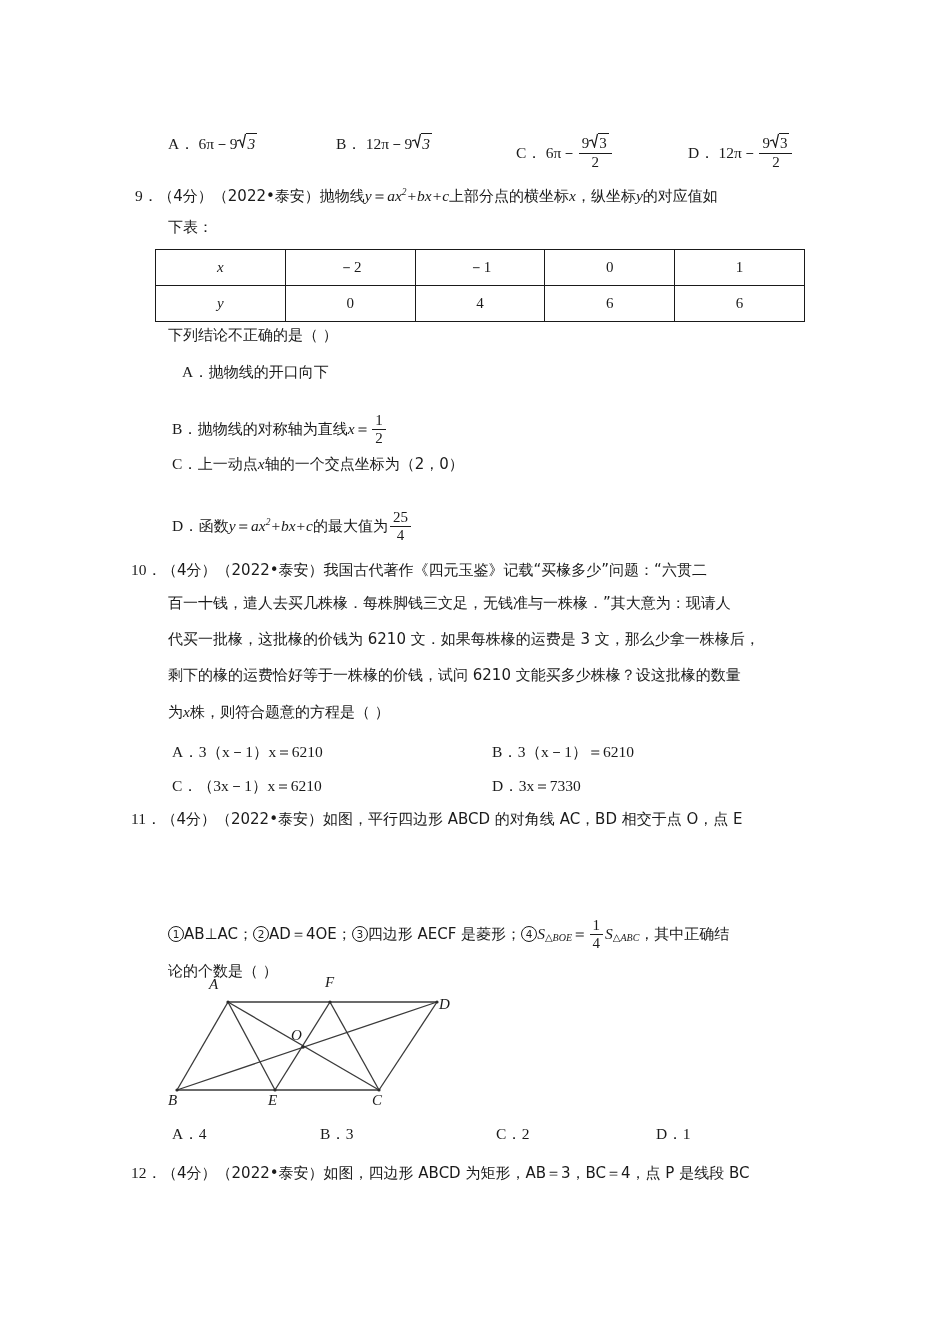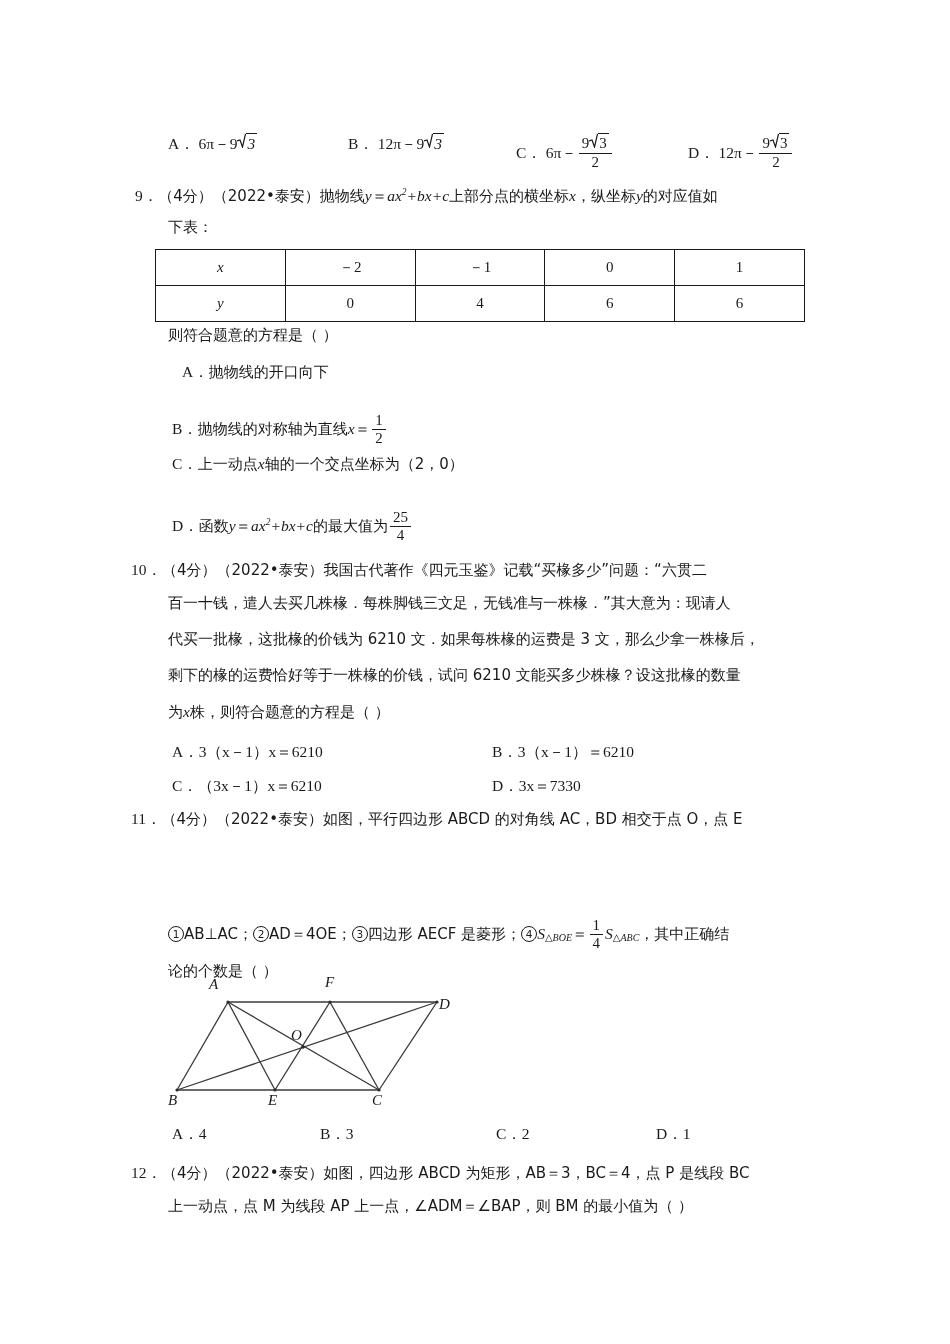--- a/index.html
+++ b/index.html
@@ -128,21 +128,21 @@
 
 <div class="page">
 
   <div class="optrow" style="left:168px; top:132px;">
     <span>A．</span>
     <span><span>6π－9</span><span class="rad"><span class="rhook"><svg width="9" height="15" viewBox="0 0 9 15">
               <polyline points="0,8 3,7 5.5,14 8.5,1" fill="none" stroke="#1a1a1a" stroke-width="1.2"></polyline>
             </svg></span><span class="rtop it">3</span></span></span>
   </div>
 
-  <div class="optrow" style="left:348px; top:132px;">
+  <div class="optrow" style="left:336px; top:132px;">
     <span>B．</span>
     <span><span>12π－9</span><span class="rad"><span class="rhook"><svg width="9" height="15" viewBox="0 0 9 15">
               <polyline points="0,8 3,7 5.5,14 8.5,1" fill="none" stroke="#1a1a1a" stroke-width="1.2"></polyline>
             </svg></span><span class="rtop it">3</span></span></span>
   </div>
 
   <div class="optrow" style="left:516px; top:132px;">
     <span>C．</span>
     <span><span>6π－</span><span class="frac"><span class="num"><span>9</span><span class="rad"><span class="rhook"><svg width="9" height="15" viewBox="0 0 9 15">
                   <polyline points="0,8 3,7 5.5,14 8.5,1" fill="none" stroke="#1a1a1a" stroke-width="1.2"></polyline>
@@ -173,21 +173,21 @@
     <tr>
       <td class="it">y</td>
       <td>0</td>
       <td>4</td>
       <td>6</td>
       <td>6</td>
     </tr>
   </tbody>
     </table>
 
-  <div class="row cn" style="left:168px; top:328px;">则符合题意的方程是（       ）</div>
+  <div class="row cn" style="left:168px; top:328px;">下列结论不正确的是（       ）</div>
 
   <div class="row" style="left:182px; top:364px;">
     <span>A．</span><span class="cn">抛物线的开口向下</span>
   </div>
 
   <div class="row" style="left:172px; top:413px;">
     <span>B．</span><span class="cn">抛物线的对称轴为直线</span><span class="it">x</span><span>＝</span><span class="frac"><span class="num">1</span><span class="den">2</span></span>
   </div>
 
   <div class="row" style="left:172px; top:456px;">
@@ -274,15 +274,14 @@
   <div class="row" style="left:496px; top:1126px;">
     <span>C．</span><span>2</span>
   </div>
   <div class="row" style="left:656px; top:1126px;">
     <span>D．</span><span>1</span>
   </div>
 
   <div class="qnum" style="left:131px; top:1163px;">
     <span>12．</span><span class="cn">（4分）</span><span class="cn">（2022•泰安）</span><span class="cn">如图，四边形 ABCD 为矩形，AB＝3，BC＝4，点 P 是线段 BC</span>
   </div>
-  <div class="row cn" style="left:168px; top:1199px;">上一动点，点 M 为线段 AP 上一点，∠ADM＝∠BAP，则 BM 的最小值为（       ）</div>
 
 </div>
 
 </body></html>

